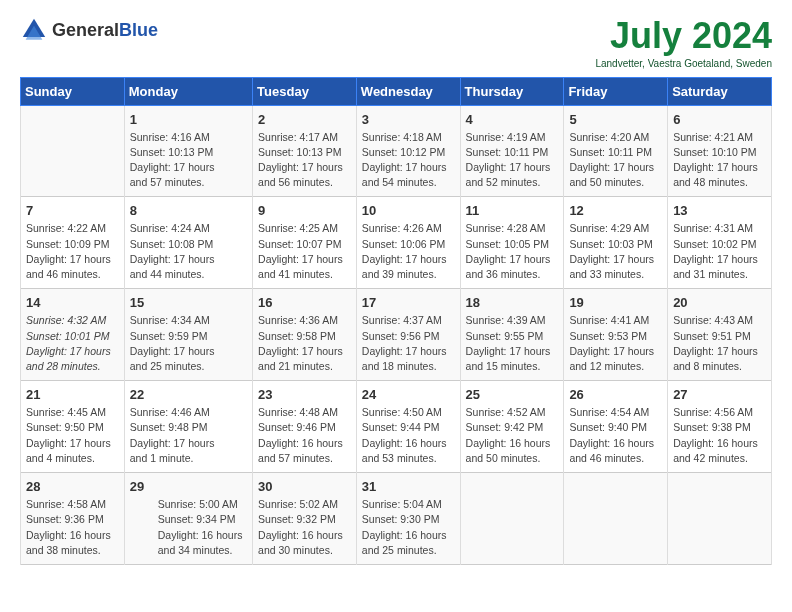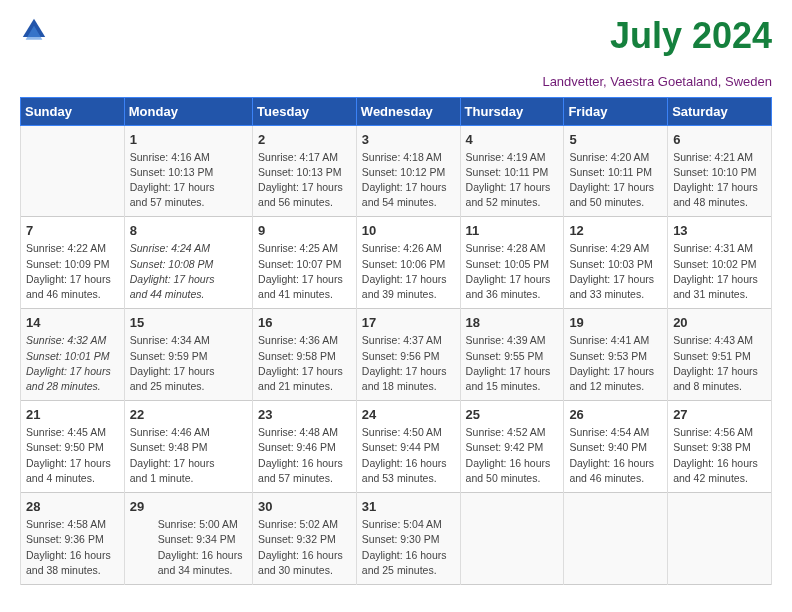--- a/index.html
+++ b/index.html
@@ -28,23 +28,23 @@
     .title-area {
       text-align: right;
     }
     .calendar-title {
       font-size: 36px;
       font-weight: bold;
       color: #15803d;
       line-height: 1.1;
     }
     .calendar-subtitle {
-      font-size: 13px;
-      color: #701a75;
-      margin-top: 18px;
+      font-size: 10px;
+      color: #14532d;
+      margin-top: 2px;
     }
     table {
       width: 100%;
       border-collapse: collapse;
       font-size: 11px;
     }
     thead tr th {
       background-color: #2255aa;
       color: #fff;
       padding: 6px 4px;
@@ -85,20 +85,23 @@
   </style>
 </head>
 <body>
 
 <div class="header-area">
   <div class="logo">
     <svg class="logo-icon" viewBox="0 0 40 40" xmlns="http://www.w3.org/2000/svg">
       <polygon points="20,4 36,30 4,30" fill="#2255aa"></polygon>
       <polygon points="20,14 32,34 8,34" fill="#4488dd" opacity="0.6"></polygon>
     </svg>
+    <div>
+      <span style="font-size:18px;font-weight:bold;color:#333;">General</span><span style="font-size:18px;font-weight:bold;color:#2255aa;">Blue</span>
+    </div>
   </div>
   <div class="title-area">
     <div class="calendar-title">July 2024</div>
     <div class="calendar-subtitle">Landvetter, Vaestra Goetaland, Sweden</div>
   </div>
 </div>
 
 <table>
   <thead>
     <tr>
@@ -160,21 +163,21 @@
       <tr>
         <td>
           <div class="day-number">7</div>
           <div class="day-info" style="white-space: pre-line;">Sunrise: 4:22 AM
 Sunset: 10:09 PM
 Daylight: 17 hours
 and 46 minutes.</div>
         </td>
         <td>
           <div class="day-number">8</div>
-          <div class="day-info" style="white-space: pre-line; font-style: italic;">Sunrise: 4:24 AM
+          <div class="day-info" style="white-space: pre-line;">Sunrise: 4:24 AM
 Sunset: 10:08 PM
 Daylight: 17 hours
 and 44 minutes.</div>
         </td>
         <td>
           <div class="day-number">9</div>
           <div class="day-info" style="white-space: pre-line;">Sunrise: 4:25 AM
 Sunset: 10:07 PM
 Daylight: 17 hours
 and 41 minutes.</div>

